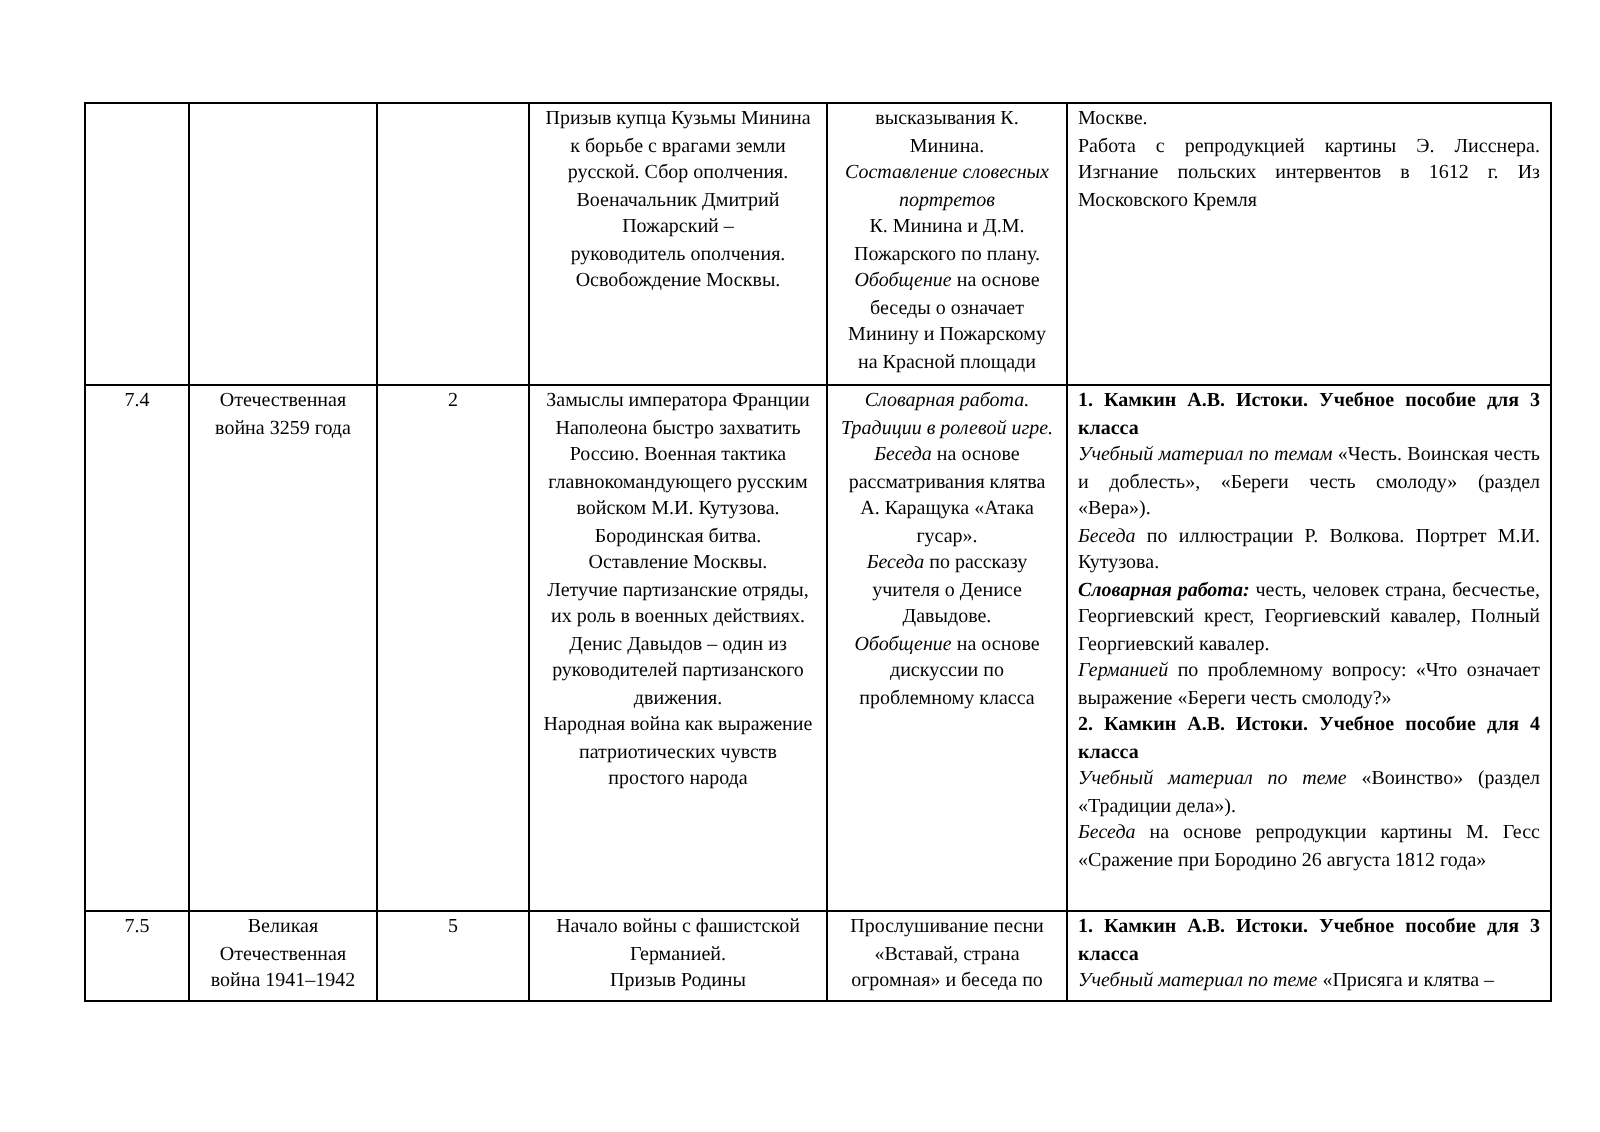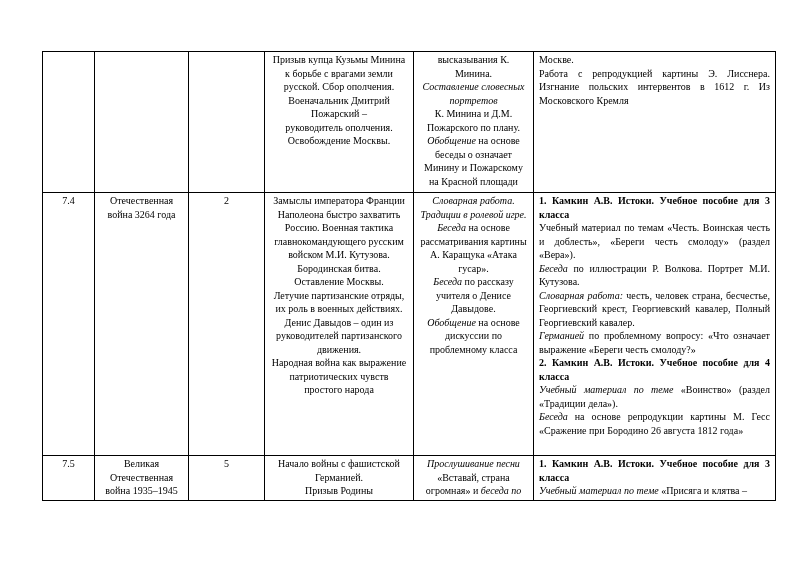--- a/index.html
+++ b/index.html
@@ -73,49 +73,49 @@
 Освобождение Москвы.</span></td>
         <td class="center"><span>высказывания К. Минина.
 </span><span style="font-style: italic;">Составление словесных портретов</span><span>
 К. Минина и Д.М. Пожарского по плану.
 </span><span style="font-style: italic;">Обобщение</span><span> на основе беседы о означает Минину и Пожарскому на Красной площади</span></td>
         <td class="justify"><span>Москве.
 Работа с репродукцией картины Э. Лисснера. Изгнание польских интервентов в 1612 г. Из Московского Кремля</span></td>
       </tr>
       <tr class="row-74">
         <td class="center"><span>7.4</span></td>
-        <td class="center"><span>Отечественная война 3264 года</span></td>
+        <td class="center"><span>Отечественная война 3259 года</span></td>
         <td class="center"><span>2</span></td>
         <td class="center"><span>Замыслы императора Франции Наполеона быстро захватить Россию. Военная тактика главнокомандующего русским войском М.И. Кутузова.
 Бородинская битва.
 Оставление Москвы.
 Летучие партизанские отряды, их роль в военных действиях.
 Денис Давыдов – один из руководителей партизанского движения.
 Народная война как выражение патриотических чувств простого народа</span></td>
         <td class="center"><span style="font-style: italic;">Словарная работа.
 Традиции в ролевой игре.
-</span><span style="font-style: italic;">Беседа</span><span> на основе рассматривания картины А. Каращука «Атака гусар».
+</span><span style="font-style: italic;">Беседа</span><span> на основе рассматривания клятва А. Каращука «Атака гусар».
 </span><span style="font-style: italic;">Беседа</span><span> по рассказу учителя о Денисе Давыдове.
 </span><span style="font-style: italic;">Обобщение</span><span> на основе дискуссии по проблемному класса</span></td>
         <td class="justify"><span style="font-weight: bold;">1. Камкин А.В. Истоки. Учебное пособие для 3 класса
-</span><span style="">Учебный материал по темам</span><span> «Честь. Воинская честь и доблесть», «Береги честь смолоду» (раздел «Вера»).
+</span><span style="font-style: italic;">Учебный материал по темам</span><span> «Честь. Воинская честь и доблесть», «Береги честь смолоду» (раздел «Вера»).
 </span><span style="font-style: italic;">Беседа</span><span> по иллюстрации Р. Волкова. Портрет М.И. Кутузова.
-</span><span style="font-style: italic;">Словарная работа:</span><span> честь, человек страна, бесчестье, Георгиевский крест, Георгиевский кавалер, Полный Георгиевский кавалер.
+</span><span style="font-style: italic; font-weight: bold;">Словарная работа:</span><span> честь, человек страна, бесчестье, Георгиевский крест, Георгиевский кавалер, Полный Георгиевский кавалер.
 </span><span style="font-style: italic;">Германией</span><span> по проблемному вопросу: «Что означает выражение «Береги честь смолоду?»
 </span><span style="font-weight: bold;">2. Камкин А.В. Истоки. Учебное пособие для 4 класса
 </span><span style="font-style: italic;">Учебный материал по теме</span><span> «Воинство» (раздел «Традиции дела»).
 </span><span style="font-style: italic;">Беседа</span><span> на основе репродукции картины М. Гесс «Сражение при Бородино 26 августа 1812 года»</span></td>
       </tr>
       <tr class="row-75">
         <td class="center"><span>7.5</span></td>
-        <td class="center"><span>Великая Отечественная война 1935–1945</span></td>
+        <td class="center"><span>Великая Отечественная война 1941–1942</span></td>
         <td class="center"><span>5</span></td>
         <td class="center"><span>Начало войны с фашистской Германией.
 Призыв Родины</span></td>
-        <td class="center"><span style="font-style: italic;">Прослушивание песни</span><span> «Вставай, страна огромная» и </span><span style="font-style: italic;">беседа по</span></td>
+        <td class="center"><span style="">Прослушивание песни</span><span> «Вставай, страна огромная» и </span><span style="">беседа по</span></td>
         <td class="justify"><span style="font-weight: bold;">1. Камкин А.В. Истоки. Учебное пособие для 3 класса
 </span><span style="font-style: italic;">Учебный материал по теме</span><span> «Присяга и клятва –</span></td>
       </tr>
     </tbody>
   </table>
 
 
 </div>
 
 </body></html>

